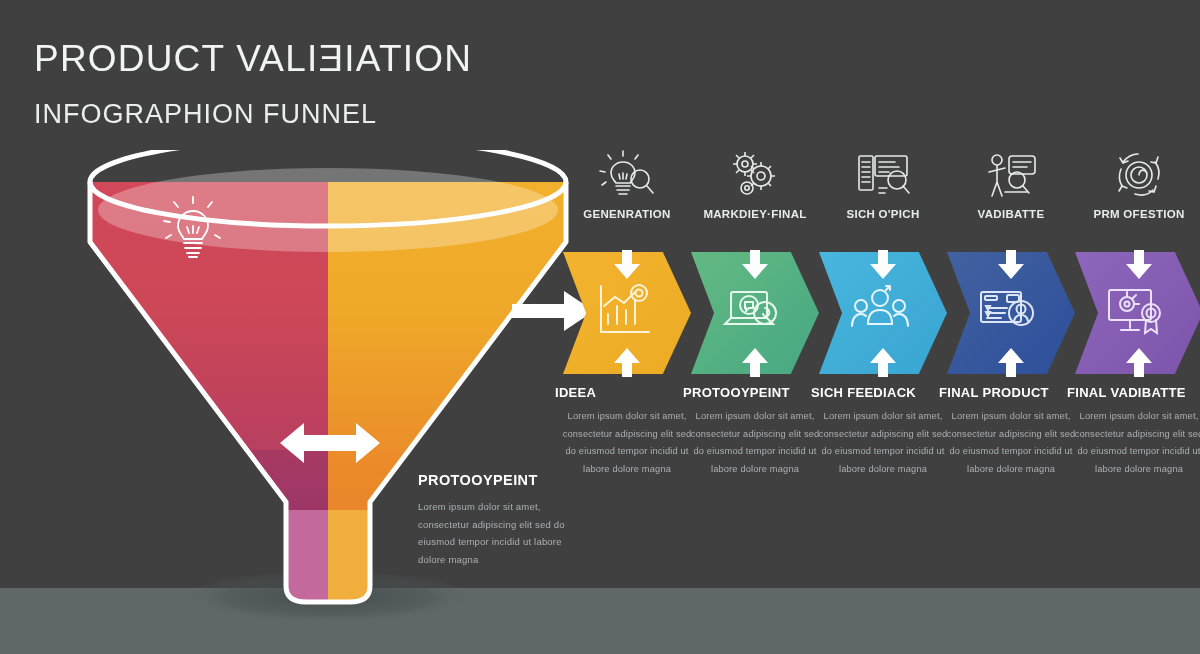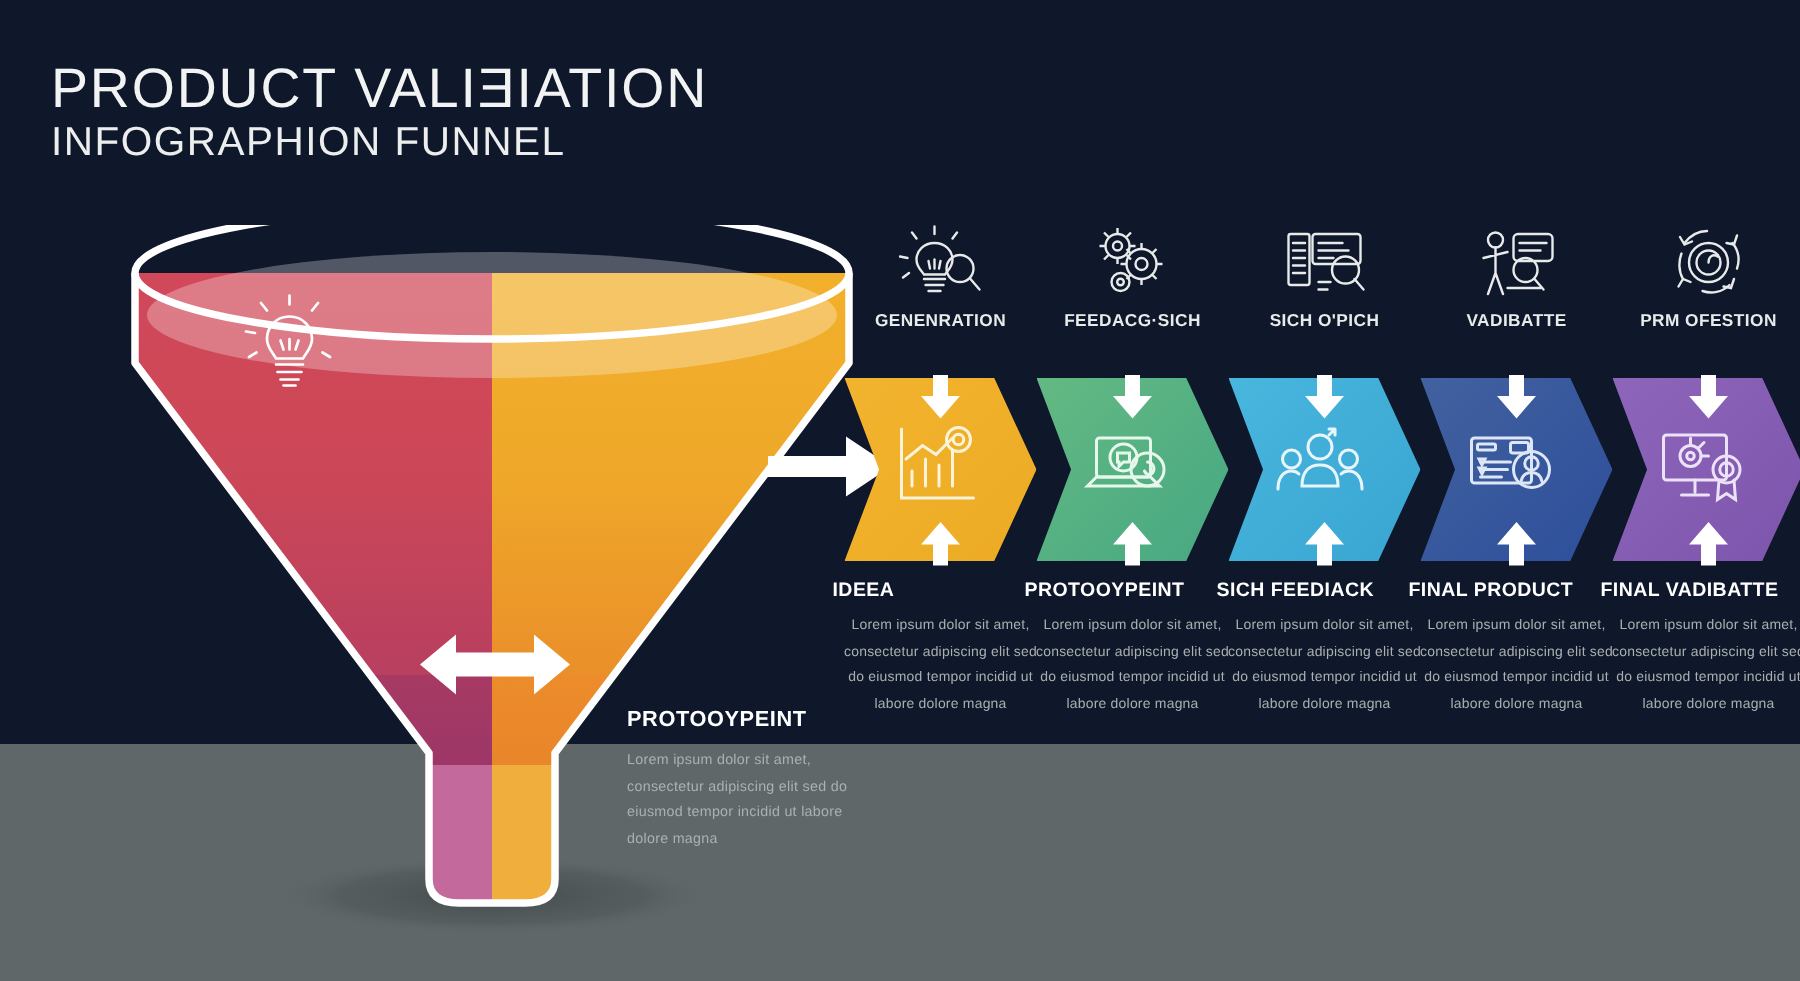--- a/index.html
+++ b/index.html
@@ -11,41 +11,41 @@
     width: 1200px;
     height: 654px;
     overflow: hidden;
     background: #5f6768;
     font-family: "Liberation Sans", sans-serif;
     -webkit-font-smoothing: antialiased;
   }
   #canvas {
     position: relative;
     width: 1200px;
-    height: 496px;
-    background: #0f172a;
+    height: 588px;
+    background: #404040;
   }
 
   
   #title-block {
     position: absolute;
     left: 34px;
     top: 38px;
     width: 520px;
   }
   #main-title {
     font-size: 37px;
     letter-spacing: 1.2px;
     color: #f2f4f4;
     font-weight: 400;
     line-height: 1.12;
     white-space: nowrap;
   }
   #sub-title {
-    margin-top: 0;
+    margin-top: 20px;
     font-size: 27px;
     letter-spacing: 1.0px;
     color: #eceeee;
     font-weight: 400;
     line-height: 1.15;
     white-space: nowrap;
   }
 
   
   #funnel-group {
@@ -321,21 +321,21 @@
           <circle cx="18" cy="16" r="8"></circle>
           <circle cx="18" cy="16" r="3"></circle>
           <path d="M18,4 L18,8 M18,24 L18,28 M6,16 L10,16 M26,16 L30,16 M9,7 L12,10 M27,7 L24,10 M9,25 L12,22 M27,25 L24,22"></path>
           <circle cx="34" cy="28" r="10"></circle>
           <circle cx="34" cy="28" r="4"></circle>
           <path d="M34,14 L34,18 M34,38 L34,42 M20,28 L24,28 M44,28 L48,28 M24,18 L27,21 M44,18 L41,21 M24,38 L27,35 M44,38 L41,35"></path>
           <circle cx="20" cy="40" r="6"></circle>
           <circle cx="20" cy="40" r="2.2"></circle>
         </g>
       </svg>
-      <div class="step-top-label">FEEDACG·SICH</div>
+      <div class="step-top-label">MARKDIEY·FINAL</div>
       <div class="chevron-wrap">
         <div class="chevron" style="background:linear-gradient(135deg,#63b982,#47a883)"></div>
         <svg class="chevron-icon" viewBox="0 0 62 62">
           <g fill="none" stroke="#e7f7ec" stroke-width="2" stroke-linecap="round">
             <rect x="10" y="12" width="36" height="26" rx="2"></rect>
             <path d="M4,44 L52,44 L46,38 L10,38 Z"></path>
             <circle cx="28" cy="25" r="9"></circle>
             <path d="M24,22 L32,22 L32,28 L28,28 L25,31 L25,28 L24,28 Z"></path>
             <circle cx="44" cy="33" r="11"></circle>
             <path d="M44,28 C47,28 49,31 48,34 C47,37 43,37 42,34"></path>

